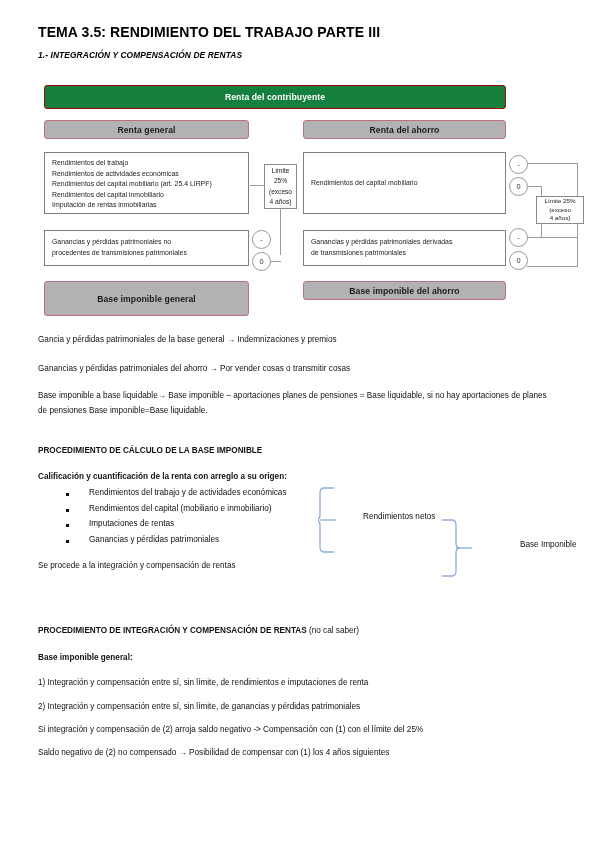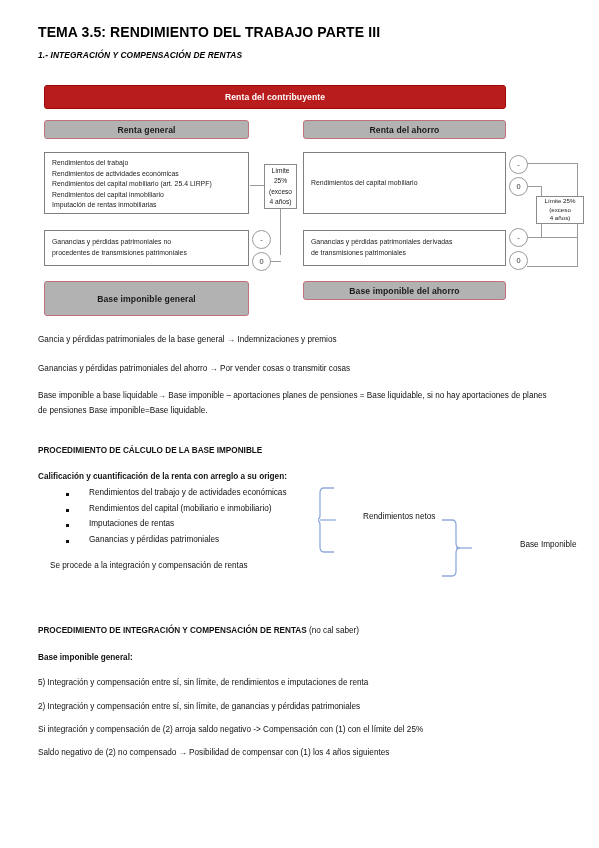--- a/index.html
+++ b/index.html
@@ -52,21 +52,21 @@
     box-sizing: border-box;
     border-radius: 3px;
     display: flex;
     align-items: center;
     justify-content: center;
     font-size: 8.6px;
     font-weight: bold;
     letter-spacing: 0.1px;
   }
   .bar-red {
-    background: #b91c1c;
+    background: #15803d;
     border: 1px solid #A00808;
     color: #ffffff;
   }
   .bar-gray {
     background: #B2B2B2;
     border: 1px solid #C0707A;
     color: #1a1a1a;
   }
 
   .box {
@@ -323,25 +323,25 @@
       <path d="M 16 3 L 6 3 Q 2 3 2 8 L 2 30 Q 2 35 -2 35 Q 2 35 2 40 L 2 62 Q 2 67 6 67 L 16 67" fill="none" stroke="#8FAADC" stroke-width="1.3"></path>
       <path d="M 2 35 L 18 35" fill="none" stroke="#8FAADC" stroke-width="1.3"></path>
 
       <path d="M 124 35 L 134 35 Q 138 35 138 40 L 138 58 Q 138 63 142 63 Q 138 63 138 68 L 138 86 Q 138 91 134 91 L 124 91" fill="none" stroke="#8FAADC" stroke-width="1.3"></path>
       <path d="M 138 63 L 154 63" fill="none" stroke="#8FAADC" stroke-width="1.3"></path>
     </svg>
   </div>
   <div class="brace-label" style="left:340px; top:512px;margin-left:23px;">Rendimientos netos</div>
   <div class="brace-label" style="left:476px; top:540px;padding-left:44px;">Base Imponible</div>
 
-  <div class="para" style="left:50px; top:558px;">Se procede a la integración y compensación de rentas</div>
+  <div class="para" style="left:38px; top:558px;">Se procede a la integración y compensación de rentas</div>
 
   <div class="sec-head" style="left:38px; top:626px;">
     <span>PROCEDIMIENTO DE INTEGRACIÓN Y COMPENSACIÓN DE RENTAS</span><span class="norm"> (no cal saber)</span>
   </div>
   <div class="para b" style="left:38px; top:650px;">Base imponible general:</div>
 
-  <div class="para" style="left:38px; top:675px;">5) Integración y compensación entre sí, sin límite, de rendimientos e imputaciones de renta</div>
+  <div class="para" style="left:38px; top:675px;">1) Integración y compensación entre sí, sin límite, de rendimientos e imputaciones de renta</div>
   <div class="para" style="left:38px; top:699px;">2) Integración y compensación entre sí, sin límite, de ganancias y pérdidas patrimoniales</div>
   <div class="para" style="left:38px; top:722px;">Si integración y compensación de (2) arroja saldo negativo -&gt; Compensación con (1) con el límite del 25%</div>
   <div class="para" style="left:38px; top:745px;">Saldo negativo de (2) no compensado → Posibilidad de compensar con (1) los 4 años siguientes</div>
 
 </div>
 
 </body></html>

